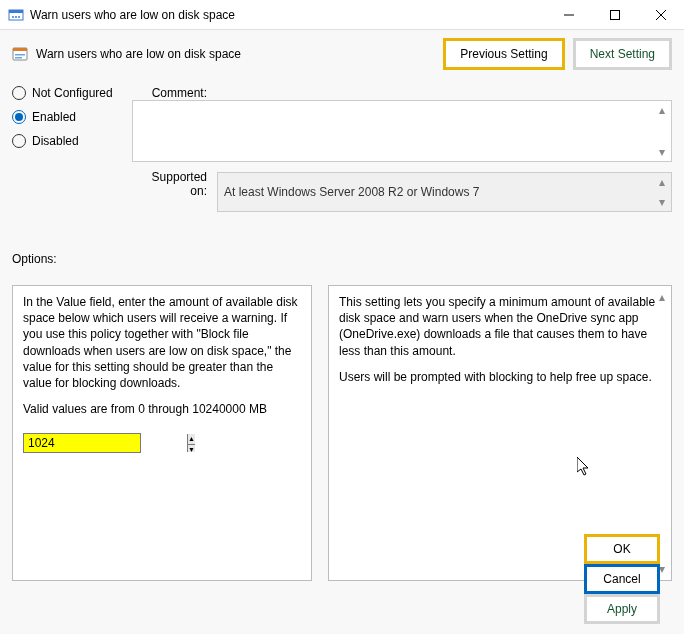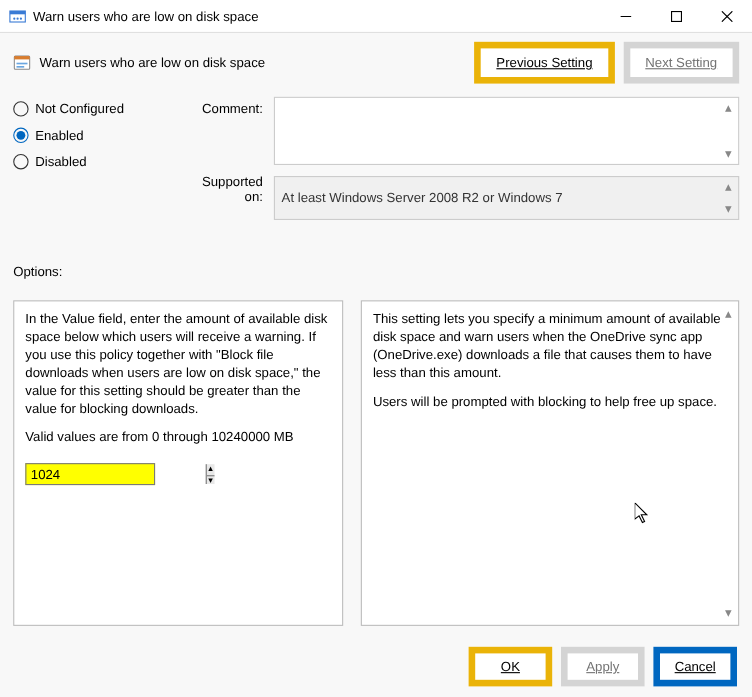--- a/index.html
+++ b/index.html
@@ -9,25 +9,25 @@
   
   .titlebar { height: 30px; background: #fff; display: flex; align-items: center; padding-left: 8px; border-bottom: 1px solid #e0e0e0; }
   .titlebar .title-icon { width: 16px; height: 16px; margin-right: 6px; display:inline-block; }
   .titlebar .title-text { flex: 1; }
   .win-btn { width: 46px; height: 30px; display: flex; align-items: center; justify-content: center; }
 
   
   .header { display: flex; align-items: center; padding: 8px 12px 12px 12px; }
   .header .hdr-icon { width: 16px; height: 16px; margin-right: 8px; }
   .header .hdr-title { flex: 1; font-size: 12px; }
-  .btn { background: #fff; border: 6px solid #eab308; padding: 6px 14px; margin-left: 8px; cursor: pointer; text-decoration: underline; }
-  .btn.disabled { color: #737373; border-color: #d4d4d4; cursor: default; }
+  .btn { background: #fff; border: 3px solid #eab308; padding: 6px 14px; margin-left: 8px; cursor: pointer; }
+  .btn.disabled { color: #14532d; border-color: #d4d4d4; cursor: default; }
 
   
-  .top-grid { display: flex; padding: 0 12px 8px 12px; gap: 32px; }
+  .top-grid { display: flex; padding: 0 12px 8px 12px; }
   .radio-col { width: 120px; padding-top: 4px; }
   .radio-row { display: flex; align-items: center; margin-bottom: 10px; cursor: pointer; }
   .radio { width: 14px; height: 14px; border: 1px solid #333; border-radius: 50%; margin-right: 6px; display:flex; align-items:center; justify-content:center; }
   .radio.selected { border-color: #0067c0; }
   .radio.selected::after { content: ""; width: 8px; height: 8px; background: #0067c0; border-radius: 50%; }
 
   .label-col { width: 85px; text-align: right; padding-right: 10px; padding-top: 4px;}
   .field-col { flex: 1; }
 
   .textarea-box { border: 1px solid #ccc; background: #fff; height: 62px; padding: 4px; position: relative; }
@@ -46,21 +46,21 @@
   .panel.left { flex: 0 0 300px; margin-right: 16px; }
   .panel.right { flex: 1; }
 
   .spinbox { margin-top: 6px; display:flex; width: 118px; background: #ffff00; border:1px solid #7a7a7a; height:20px; }
   .spinbox input { flex:1; border:none; background: transparent; padding: 0 4px; outline:none; }
   .spin-btns { width:16px; display:flex; flex-direction:column; border-left:1px solid #7a7a7a; background:#e8e8e8;}
   .spin-btns div { flex:1; display:flex; align-items:center; justify-content:center; font-size:7px; color:#000;}
   .spin-btns div:first-child { border-bottom:1px solid #7a7a7a; }
 
   
-  .bottom-bar { position:absolute; bottom: 10px; right: 14px; display:flex; }
+  .bottom-bar { position:absolute; bottom: 10px; right: 24px; display:flex;flex-direction:column; }
   .bottom-bar .btn { width: 76px; text-align:center; padding:5px 0;}
   .btn.primary { border-color: #0067c0; }
 
   .cursor { position:absolute; left:577px; top:457px; pointer-events:none;}
 
   svg { display:block; }
 </style>
 </head>
 <body>
 
@@ -116,21 +116,21 @@
     <div class="radio-row">
       <span class="radio selected"></span>
       <span>Enabled</span>
     </div>
     <div class="radio-row">
       <span class="radio"></span>
       <span>Disabled</span>
     </div>
   </div>
   <div style="flex:1">
-    <div style="display:flex; margin-bottom:4px;">
+    <div style="display:flex; margin-bottom:4px;flex-direction:column;">
       <div class="label-col">Comment:</div>
       <div class="field-col">
         <div class="textarea-box">
           <span class="scroll-arrow up">▴</span>
           <span class="scroll-arrow down">▾</span>
         </div>
       </div>
     </div>
     <div style="display:flex;">
       <div class="label-col">Supported on:</div>
@@ -167,21 +167,21 @@
     <div>This setting lets you specify a minimum amount of available disk space and warn users when the OneDrive sync app (OneDrive.exe) downloads a file that causes them to have less than this amount.</div>
     <div style="height:10px"></div>
     <div>Users will be prompted with blocking to help free up space.</div>
     <span class="scroll-arrow up" style="top:4px">▴</span>
     <span class="scroll-arrow down" style="bottom:4px">▾</span>
   </div>
 </div>
 
 <div class="bottom-bar">
   <button class="btn">OK</button>
+  <button class="btn primary">Cancel</button>
   <button class="btn disabled">Apply</button>
-  <button class="btn primary">Cancel</button>
 </div>
 
 <div class="cursor">
   <svg width="14" height="20" viewBox="0 0 14 20">
       <path d="M0 0 L0 15 L4 12 L7 18 L9 17 L6 11 L11 11 Z" fill="#fff" stroke="#000" stroke-width="1"></path>
     </svg>
 </div>
 
 </body></html>

